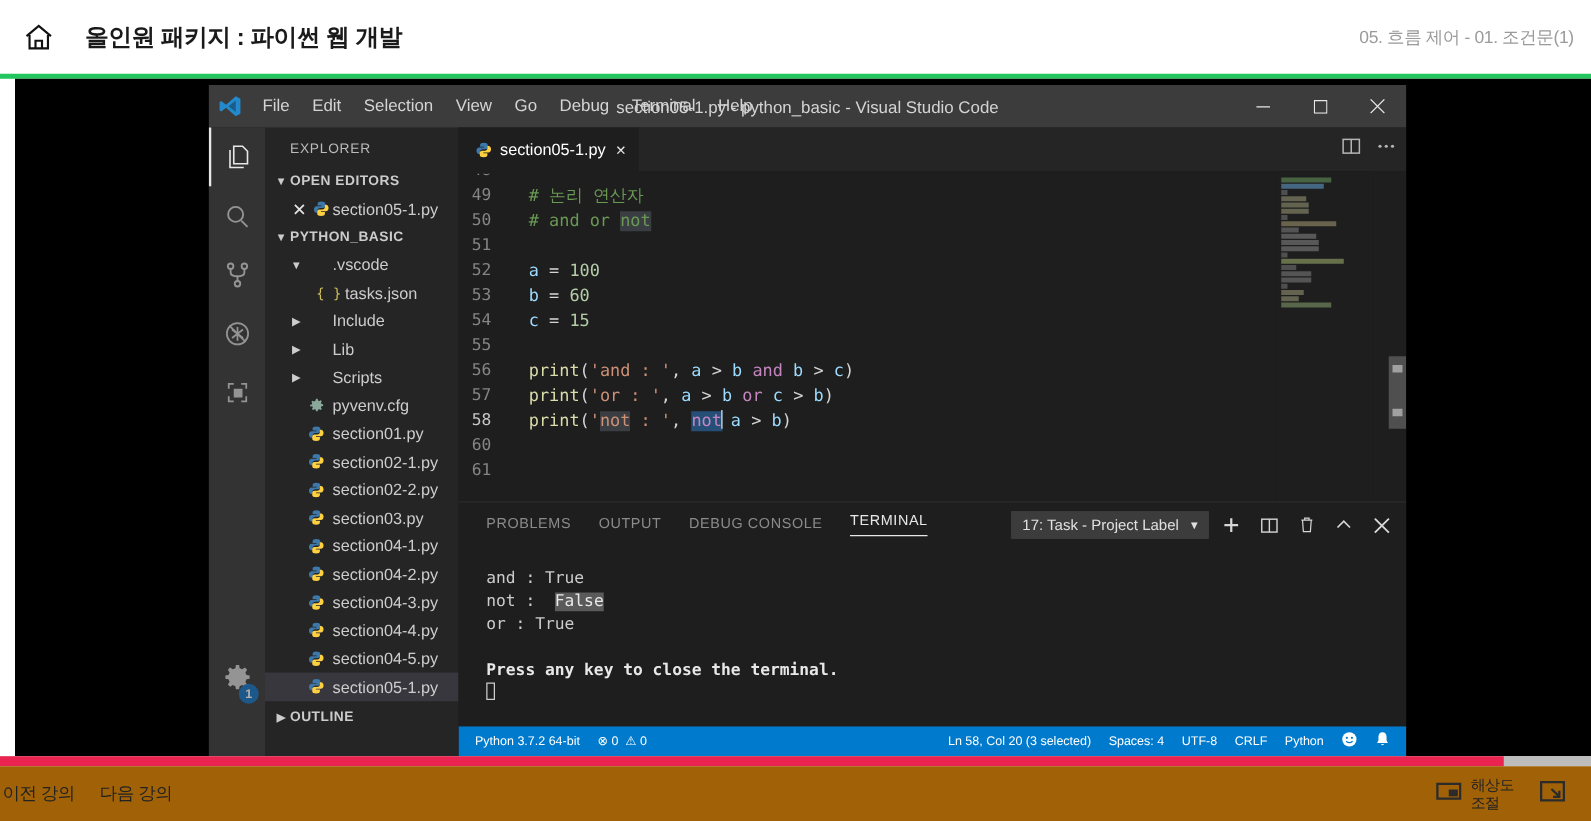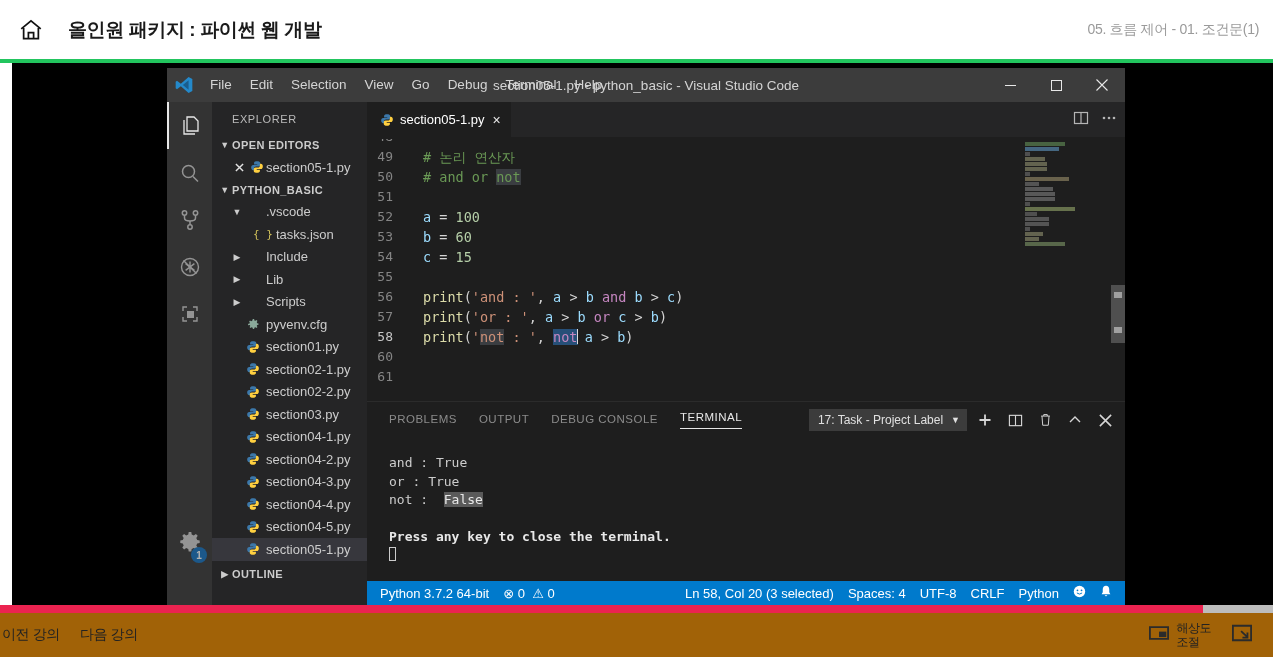--- a/index.html
+++ b/index.html
@@ -188,21 +188,21 @@
   .term-hl { background: #5a5a5a; color: #e8e8e8; }
   .term-bold { font-weight: bold; color: #e8e8e8; }
   .term-cursor {
     display: inline-block; width: 7px; height: 14px; border: 1px solid #cccccc;
     vertical-align: -2px;
   }
 
   
   .statusbar {
     height: 22px; background: #007acc; display: flex; align-items: center;
-    font-size: 13px; color: #ffffff; padding: 12px 6px;
+    font-size: 10px; color: #ffffff; padding: 12px 6px;
   }
   .sb-left, .sb-right { display: flex; align-items: center; }
   .sb-right { margin-left: auto; }
   .sb-item { padding: 0 7px; white-space: nowrap; cursor: pointer; }
 
   
   .progress-wrap {
     position: absolute; left: 0; top: 605px; width: 1273px; height: 8px;
     background: #bdbdbd; cursor: pointer;
   }
@@ -618,22 +618,22 @@
                 <div class="pa-btn">
                   <svg width="13" height="13" viewBox="0 0 12 12">
                       <path d="M0.8 0.8 L11.2 11.2 M11.2 0.8 L0.8 11.2" stroke="#d6d6d6" stroke-width="1.4"></path>
                     </svg>
                 </div>
               </div>
             </div>
 
             <div class="terminal">
               <div>and :  True</div>
+              <div><span>not :&nbsp; </span><span class="term-hl">False</span></div>
               <div>or :  True</div>
-              <div><span>not :&nbsp; </span><span class="term-hl">False</span></div>
               <div style="height:18px">&nbsp;</div>
               <div class="term-bold">Press any key to close the terminal.</div>
               <div><span class="term-cursor"></span></div>
             </div>
           </div>
 
           <div class="statusbar">
             <div class="sb-left">
               <span class="sb-item">Python 3.7.2 64-bit</span>
               <span class="sb-item">

